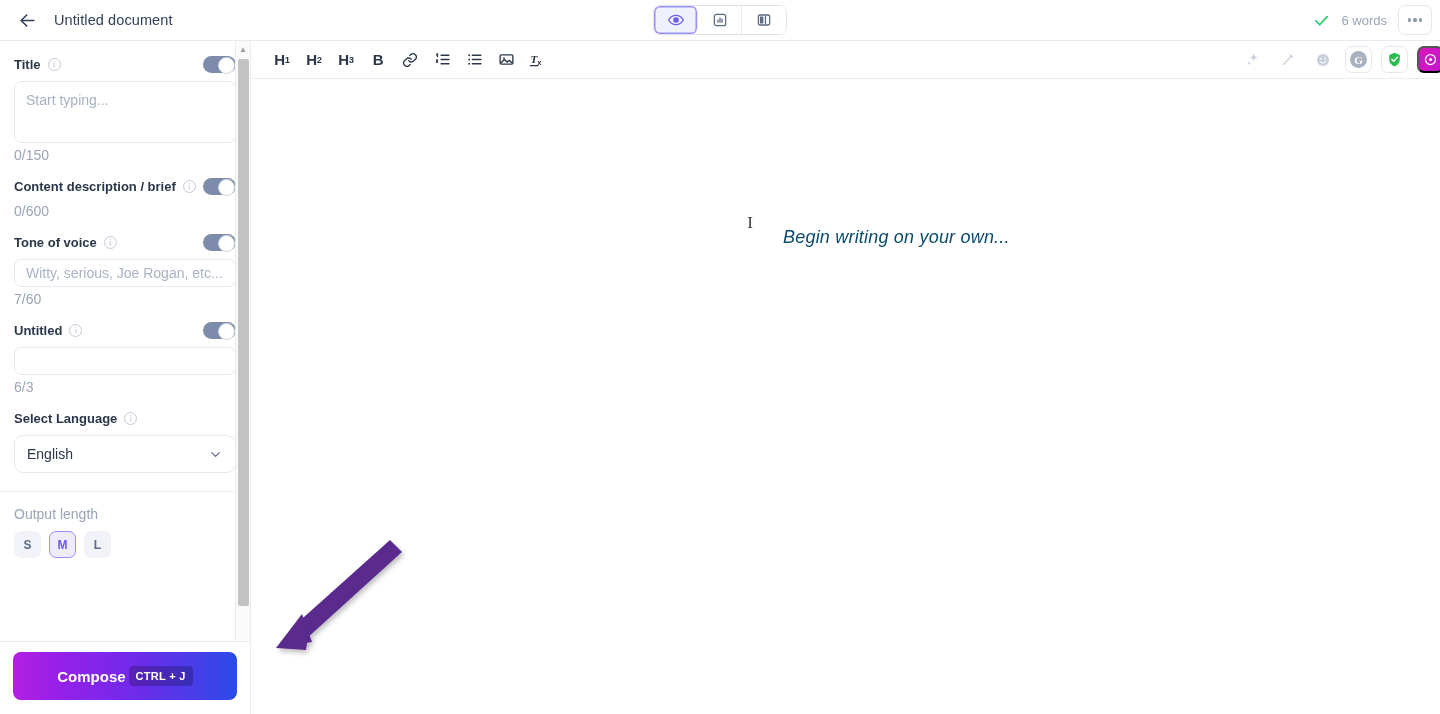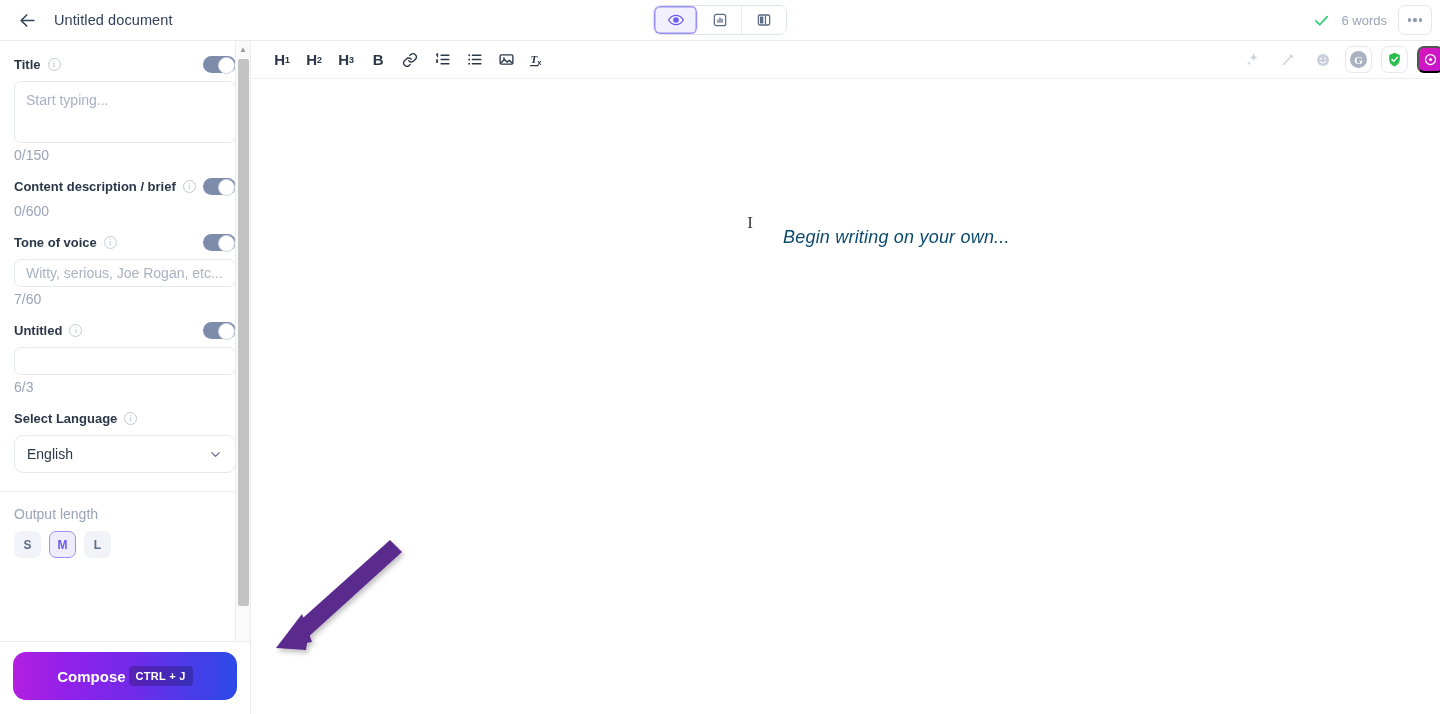--- a/index.html
+++ b/index.html
@@ -101,21 +101,21 @@
     width: 27px; height: 27px; border-radius: 7px; background: #f1f3f8; border: 1px solid transparent;
     font-size: 12px; font-weight: bold; color: #5d6b85; cursor: pointer;
     display: flex; align-items: center; justify-content: center; font-family: "Liberation Sans", sans-serif;
   }
   .seg.active { background: #eeecfe; border-color: #9a8ff5; color: #6c5ce7; }
 
   .sb-footer {
     border-top: 1px solid #ececec; padding: 10px 13px 14px; background: #fff;
   }
   .compose-btn {
-    width: 100%; height: 48px; border: none; border-radius: 13px; cursor: pointer;
+    width: 100%; height: 48px; border: none; border-radius: 8px; cursor: pointer;
     background: linear-gradient(90deg, #b31fe0 0%, #9420e8 22%, #6f2bea 55%, #2b4ae8 100%);
     display: flex; align-items: center; justify-content: center; gap: 3px;
     font-family: "Liberation Sans", sans-serif;
   }
   .compose-label { color: #fff; font-size: 15px; font-weight: bold; }
   .kbd-chip {
     background: rgba(0,0,0,0.22); color: #fff; font-size: 11px; font-weight: bold;
     padding: 4px 7px; border-radius: 4px; letter-spacing: .3px; text-align: right;
   }
 

